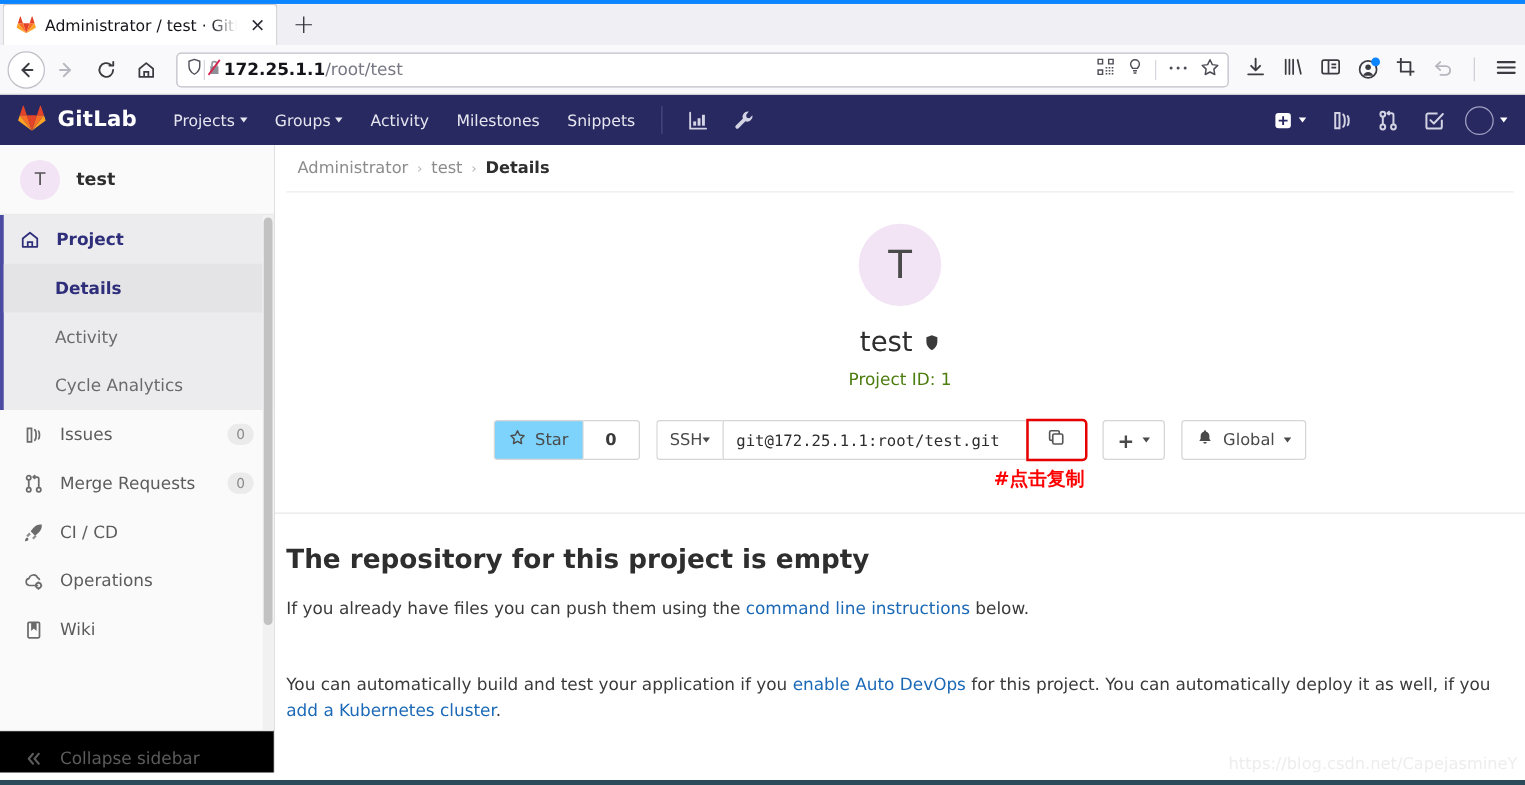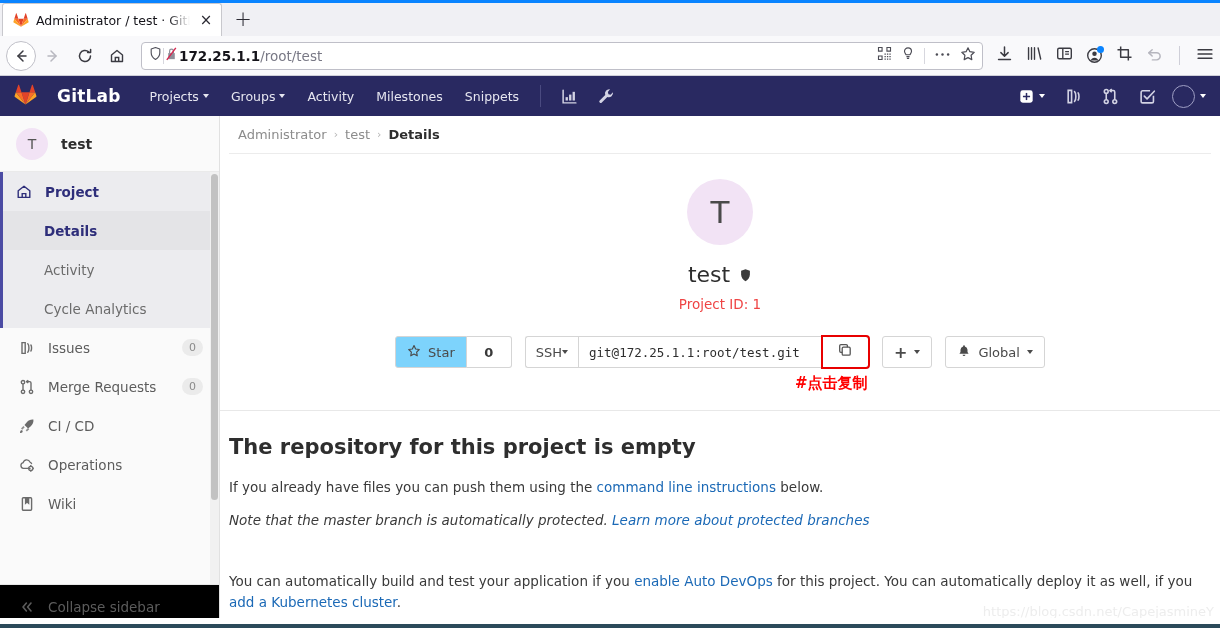--- a/index.html
+++ b/index.html
@@ -75,21 +75,21 @@
   .toolbar-icons { display: flex; align-items: center; gap: 13px; padding-left: 4px; color:#3b3b42;}
   .tb-sep { width:1px; height:19px; background:#cfcfd8; margin:0 3px; }
   .acct-dot{ position:absolute; right:-1px; top:-1px; width:7px; height:7px; border-radius:50%; background:#0a84ff; }
 
   
   .gl-header {
     height: 40px; background: #292961;
     display: flex; align-items: center; padding: 0 12px 0 14px;
     color: #fff;
   }
-  .gl-logo-wrap { display: flex; align-items: center; gap: 20px; margin-right: 18px; }
+  .gl-logo-wrap { display: flex; align-items: center; gap: 9px; margin-right: 18px; }
   .gl-logo-text { font-size: 17px; font-weight: 600; letter-spacing: .2px; }
   .gl-nav { display: flex; align-items: center; gap: 0; }
   .gl-nav-item {
     font-size: 12.5px; color: #e6e6f0; padding: 0 11px;
     display: flex; align-items: center; gap: 4px; height: 40px;
   }
   .caret { border-left:3.5px solid transparent; border-right:3.5px solid transparent;
            border-top:4px solid currentColor; display:inline-block; }
   .gl-divider { width: 1px; height: 22px; background: #4a4a80; margin: 0 10px; }
   .gl-icon-btn { padding: 0 10px; display: flex; align-items: center; color: #d3d3e4;}
@@ -173,21 +173,21 @@
   .proj-head { text-align: center; padding-top: 25px; }
   .proj-avatar-lg {
     width: 66px; height: 66px; border-radius: 50%; background: #f2e3f5;
     margin: 0 auto; display: flex; align-items: center; justify-content: center;
     font-size: 31px; color: #4a4a4a; font-weight: 400;
   }
   .proj-title {
     margin-top: 17px; font-size: 22px; color: #2e2e2e;
     display: flex; align-items: center; justify-content: center; gap: 9px;
   }
-  .proj-id { margin-top: 9px; font-size: 13.5px; color: #ef4444; }
+  .proj-id { margin-top: 9px; font-size: 13.5px; color: #4d7c0f; }
 
   
   .actionbar {
     display: flex; align-items: center; justify-content: center;
     gap: 13px; margin-top: 24px; position: relative;
   }
   .btn {
     height: 32px; border: 1px solid #d5d5d5; background: #fff;
     border-radius: 3px; display: flex; align-items: center; gap: 7px;
     padding: 0 11px; font-size: 13px; color: #4a4a4a;
@@ -648,23 +648,20 @@
 
     <div class="divider-row"></div>
 
     <div class="content">
       <div class="empty-title">The repository for this project is empty</div>
 
       <div class="p1">
         <span>If you already have files you can push them using the </span><a class="lnk" href="#">command line instructions</a><span> below.</span>
       </div>
 
-      <div class="p2">
-        <span>Note that the master branch is automatically protected. </span><a class="lnk" href="#">Learn more about protected branches</a>
-      </div>
 
       <div class="p3">
         <span>You can automatically build and test your application if you </span><a class="lnk" href="#">enable Auto DevOps</a><span> for this project. You can automatically deploy it as well, if you </span><a class="lnk" href="#">add a Kubernetes cluster</a><span>.</span>
       </div>
     </div>
 
     <div class="watermark">https://blog.csdn.net/CapejasmineY</div>
   </div>
 </div>
 

